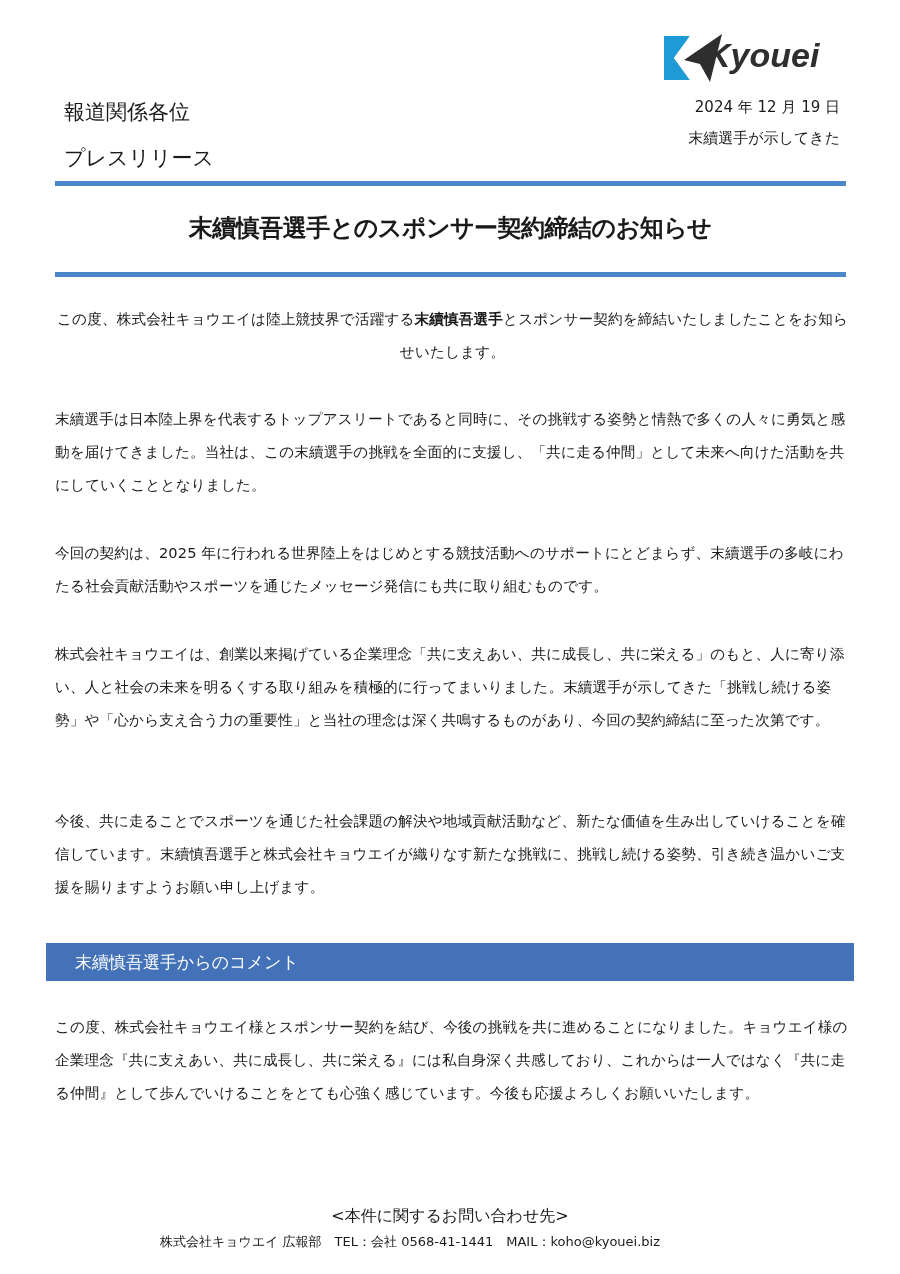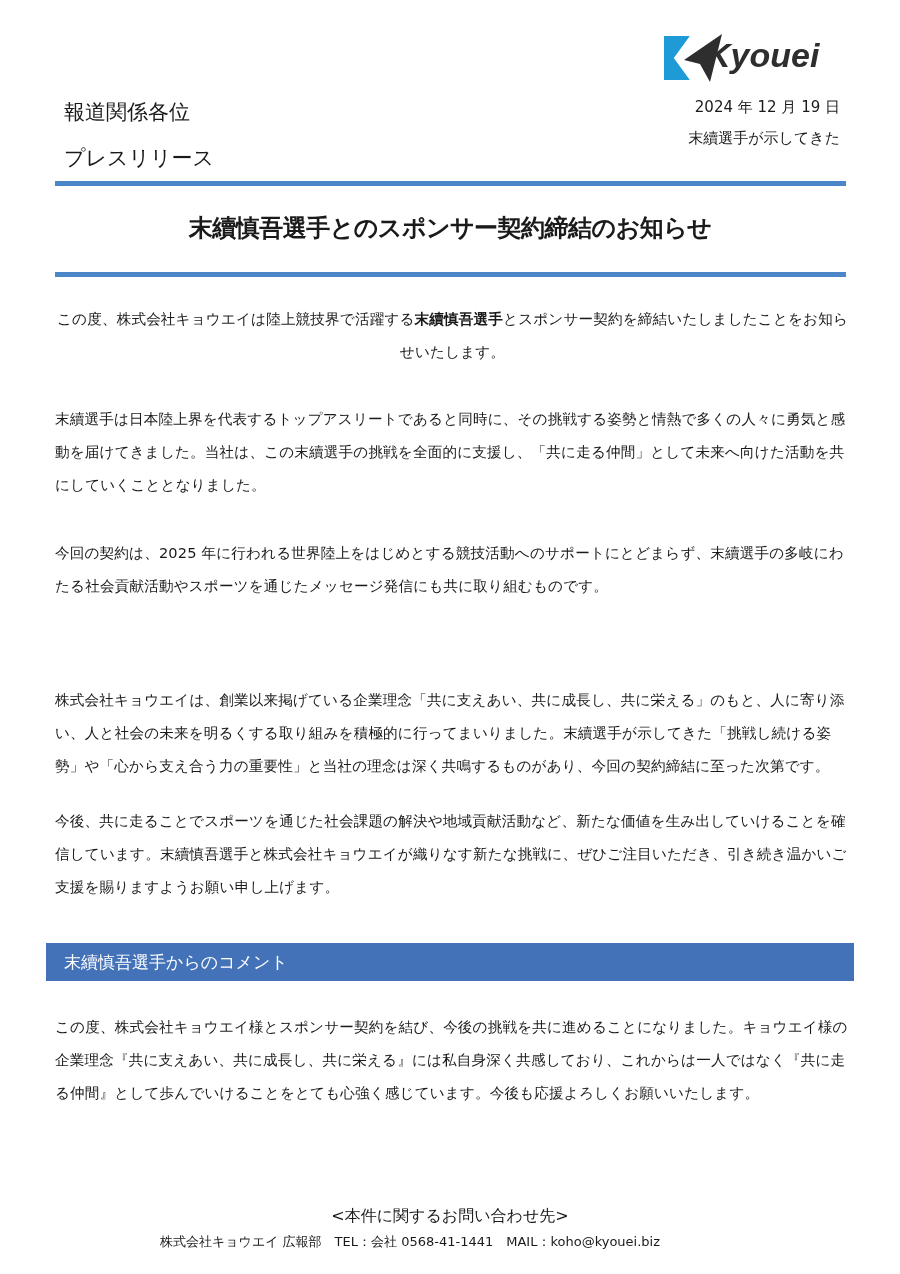--- a/index.html
+++ b/index.html
@@ -7,21 +7,21 @@
   .abs{position:absolute;}
   .logo{left:660px;top:30px;width:200px;height:56px;}
   .logo-text{position:absolute;left:46px;top:6px;font-family:"Liberation Sans",sans-serif;font-weight:bold;font-style:italic;font-size:34px;color:#2e2e2e;letter-spacing:0px;}
   .hdr-left{left:64px;font-size:21px;}
   .hdr-right{right:60px;font-size:15px;text-align:center;}
   .rule{left:55px;width:791px;height:5px;background:#4a86c8;}
   .title{left:0;width:900px;top:212px;text-align:center;font-size:24px;font-weight:bold;letter-spacing:-0.5px;}
   .para{left:55px;width:795px;font-size:14.6px;line-height:33px;letter-spacing:0.15px;}
   .para b{font-weight:bold;}
   .section-bar{left:46px;top:943px;width:808px;height:38px;background:#4472b8;color:#ffffff;font-size:17px;line-height:38px;}
-  .section-bar span{padding-left:18px;}
+  .section-bar span{padding-left:29px;}
   .foot1{left:0;width:900px;top:1206px;text-align:center;font-size:16px;}
   .foot2{left:0;width:820px;top:1233px;text-align:center;font-size:13px;}
 </style>
 </head>
 <body>
 
 <div class="abs logo">
   <svg width="70" height="56" viewBox="0 0 70 56">
     <polygon points="4,6 30,6 14,28 30,50 4,50" fill="#1e9ad6"></polygon>
     <polygon points="14,28 30,6 30,50" fill="#ffffff"></polygon>
@@ -38,22 +38,22 @@
 <div class="abs rule" style="top:181px;"></div>
 <h1 class="abs title" style="margin:0;font-family:Liberation Serif, serif;">末續慎吾選手とのスポンサー契約締結のお知らせ</h1>
 <div class="abs rule" style="top:272px;"></div>
 
 <div class="abs para" style="top:302px;text-align:center;">
   <span>この度、株式会社キョウエイは陸上競技界で活躍する</span><b>末續慎吾選手</b><span>とスポンサー契約を締結いたしましたことをお知らせいたします。</span>
 </div>
 
 <div class="abs para" style="top:402px;">末續選手は日本陸上界を代表するトップアスリートであると同時に、その挑戦する姿勢と情熱で多くの人々に勇気と感動を届けてきました。当社は、この末續選手の挑戦を全面的に支援し、「共に走る仲間」として未来へ向けた活動を共にしていくこととなりました。</div>
 <div class="abs para" style="top:536px;">今回の契約は、2025 年に行われる世界陸上をはじめとする競技活動へのサポートにとどまらず、末續選手の多岐にわたる社会貢献活動やスポーツを通じたメッセージ発信にも共に取り組むものです。</div>
-<div class="abs para" style="top:637px;margin-top:46px;">株式会社キョウエイは、創業以来掲げている企業理念「共に支えあい、共に成長し、共に栄える」のもと、人に寄り添い、人と社会の未来を明るくする取り組みを積極的に行ってまいりました。末續選手が示してきた「挑戦し続ける姿勢」や「心から支え合う力の重要性」と当社の理念は深く共鳴するものがあり、今回の契約締結に至った次第です。</div>
-<div class="abs para" style="top:804px;">今後、共に走ることでスポーツを通じた社会課題の解決や地域貢献活動など、新たな価値を生み出していけることを確信しています。末續慎吾選手と株式会社キョウエイが織りなす新たな挑戦に、ぜひご注目いただき、引き続き温かいご支援を賜りますようお願い申し上げます。</div>
+<div class="abs para" style="top:637px;">株式会社キョウエイは、創業以来掲げている企業理念「共に支えあい、共に成長し、共に栄える」のもと、人に寄り添い、人と社会の未来を明るくする取り組みを積極的に行ってまいりました。末續選手が示してきた「挑戦し続ける姿勢」や「心から支え合う力の重要性」と当社の理念は深く共鳴するものがあり、今回の契約締結に至った次第です。</div>
+<div class="abs para" style="top:804px;">今後、共に走ることでスポーツを通じた社会課題の解決や地域貢献活動など、新たな価値を生み出していけることを確信しています。末續慎吾選手と株式会社キョウエイが織りなす新たな挑戦に、挑戦し続ける姿勢、引き続き温かいご支援を賜りますようお願い申し上げます。</div>
 
 <div class="abs section-bar">
   <span>末續慎吾選手からのコメント</span>
 </div>
 
 <div class="abs para" style="top:1010px;">この度、株式会社キョウエイ様とスポンサー契約を結び、今後の挑戦を共に進めることになりました。キョウエイ様の企業理念『共に支えあい、共に成長し、共に栄える』には私自身深く共感しており、これからは一人ではなく『共に走る仲間』として歩んでいけることをとても心強く感じています。今後も応援よろしくお願いいたします。</div>
 
 <div class="abs foot1">&lt;本件に関するお問い合わせ先&gt;</div>
 <div class="abs foot2">株式会社キョウエイ 広報部　TEL：会社 0568-41-1441　MAIL：koho@kyouei.biz</div>
 

